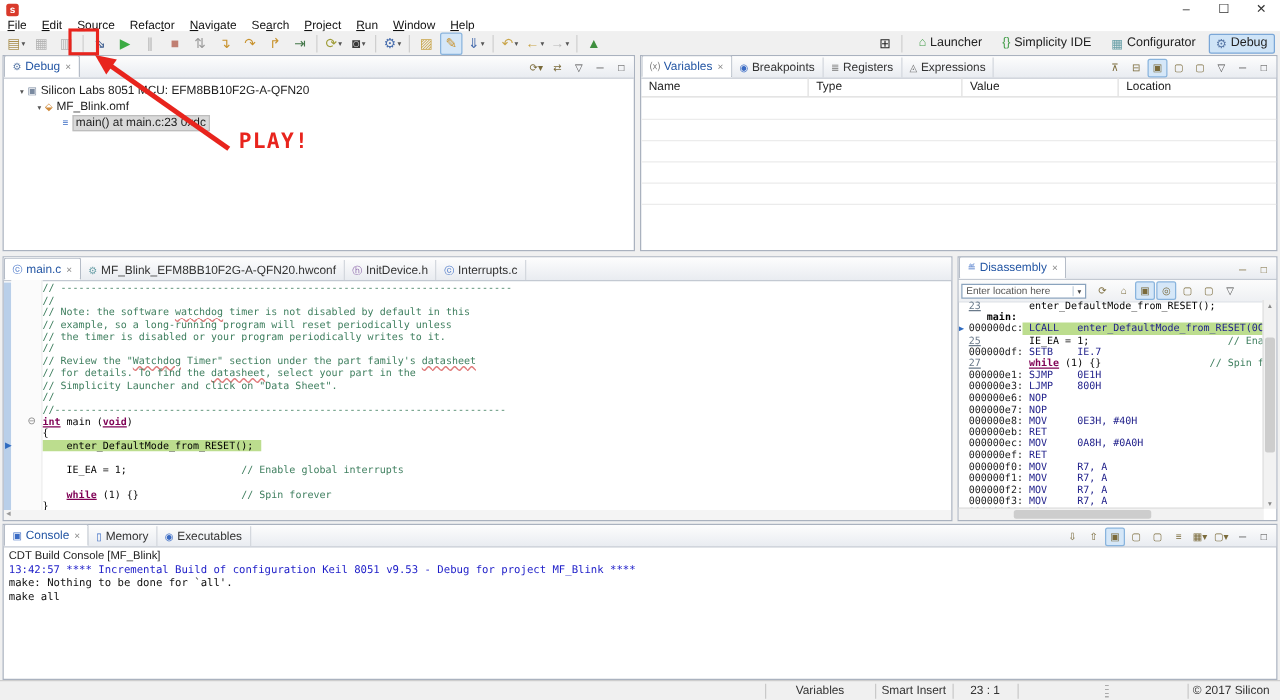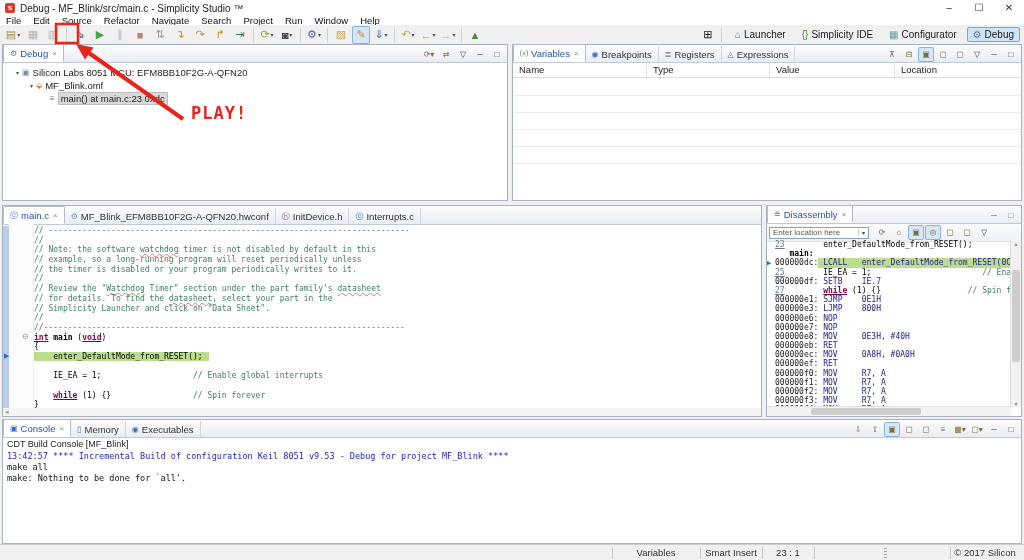--- a/index.html
+++ b/index.html
@@ -64,21 +64,21 @@
   
   #code-wrap{position:absolute;left:0;top:18px;right:0;bottom:0;overflow:hidden;}
   #range-strip{position:absolute;left:0;top:2px;width:6px;bottom:8px;background:#b9cfe9;}
   #gutter{position:absolute;left:6px;top:0;width:24px;bottom:8px;background:#fbfbfb;border-right:1px solid #eee;}
   #code{position:absolute;left:31px;top:2px;right:8px;font-size:8px;line-height:9.7px;
         white-space:pre;overflow:hidden;}
   .cl{height:9.7px;}
   .tk-cmt{color:#3f7f5f;}
   .tk-cmtU{color:#3f7f5f;text-decoration:underline wavy #e07a7a 1px;text-underline-offset:1px;}
   .tk-kw{color:#7f0055;font-weight:bold;text-decoration:underline;}
-  .tk-b{font-weight:bold;color:#000;}
+  .tk-b{font-weight:normal;color:#000;}
   .tk-pl{color:#000;}
   .hlline{background:#bcdd8e;padding-right:6px;}
   .gmark{position:absolute;font-size:8px;color:#8a8a8a;}
   .ipmark{position:absolute;font-size:7px;color:#2f6bc0;}
   #editor-hscroll{position:absolute;left:0;right:0;bottom:0;height:8px;background:#f4f4f4;
                   color:#999;font-size:7px;line-height:8px;padding-left:2px;}
 
   
   #disasm-tools{height:17px;border-bottom:1px solid #dde1e6;display:flex;align-items:center;
                 padding:0 2px;background:linear-gradient(#fcfcfc,#eef0f3);}
@@ -120,21 +120,20 @@
   
   #overlay{position:absolute;left:0;top:0;width:1024px;height:560px;pointer-events:none;z-index:40;}
   #play-label{position:absolute;left:191px;top:103px;color:#e8241d;font-weight:bold;
               font-family:"DejaVu Sans Mono",monospace;font-size:17px;letter-spacing:1px;z-index:41;}
 </style>
 </head>
 <body>
 
 <div id="titlebar">
   <div id="app-icon">s</div>
-  <div>Debug - MF_Blink/src/main.c - Simplicity Studio ™</div>
   <div id="win-controls">
       <div class="winbtn">–</div>
       <div class="winbtn">☐</div>
       <div class="winbtn">✕</div>
     </div>
 </div>
 
 <div id="menubar">
     <span class="menu-item"><u>F</u>ile</span>
     <span class="menu-item"><u>E</u>dit</span>
@@ -416,21 +415,21 @@
         <div class="pti">▢</div>
         <div class="pti">▢</div>
         <div class="pti">≡</div>
         <div class="pti">▦<span class="dd">▾</span></div>
         <div class="pti">▢<span class="dd">▾</span></div>
         <div class="pti winop">─</div>
         <div class="pti winop">□</div>
       </div>
     </div>
   <div id="console-sub">CDT Build Console [MF_Blink]</div>
-  <div id="console-out" class="mono"><div class="ln-info">13:42:57 **** Incremental Build of configuration Keil 8051 v9.53 - Debug for project MF_Blink ****</div><div class="ln-out">make all</div><div class="ln-out">make: Nothing to be done for `all'.</div><div class="ln-out"> </div></div>
+  <div id="console-out" class="mono"><div class="ln-info">13:42:57 **** Incremental Build of configuration Keil 8051 v9.53 - Debug for project MF_Blink ****</div><div class="ln-out">make: Nothing to be done for `all'.</div><div class="ln-out">make all</div><div class="ln-out"> </div></div>
 </div>
 
 <div id="statusbar">
   <div class="sbsep" style="left:612px"></div>
   <div class="sbcell" style="left:612px;width:88px">Variables</div>
   <div class="sbsep" style="left:700px"></div>
   <div class="sbcell" style="left:700px;width:62px">Smart Insert</div>
   <div class="sbsep" style="left:762px"></div>
   <div class="sbcell" style="left:762px;width:52px">23 : 1</div>
   <div class="sbsep" style="left:814px"></div>

